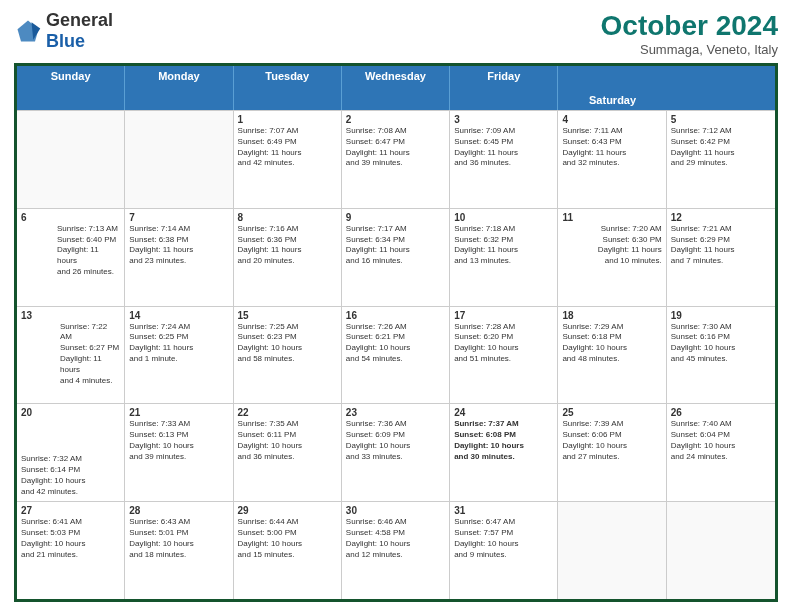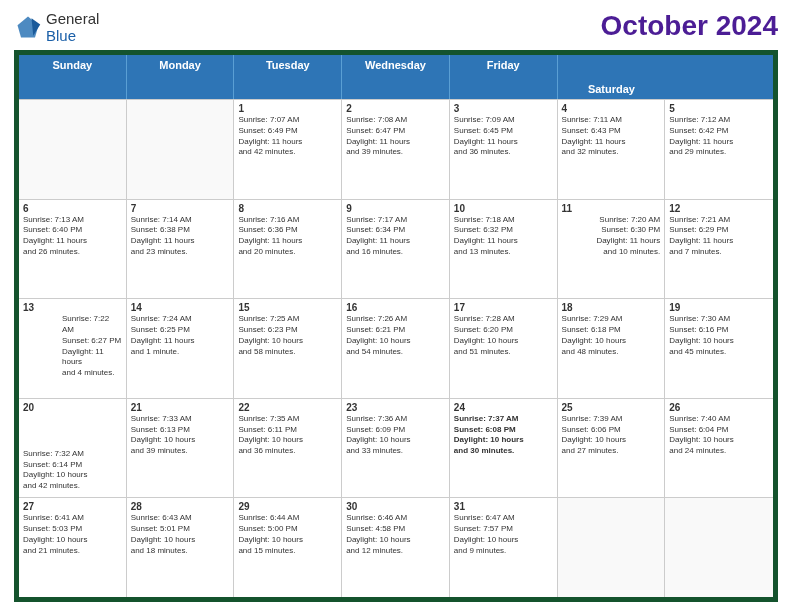--- a/index.html
+++ b/index.html
@@ -24,46 +24,46 @@
       margin-bottom: 6px;
     }
     .logo {
       display: flex;
       align-items: center;
       gap: 4px;
     }
     .logo-text {
       display: flex;
       flex-direction: column;
-      font-size: 15px;
-      font-weight: normal;
+      font-size: 18px;
+      font-weight: bold;
     }
     .logo-text .general { color: #333; }
     .logo-text .blue { color: #1a5fa8; }
     .logo-icon {
       width: 28px;
       height: 28px;
     }
     .title-block {
       text-align: right;
     }
     .month-title {
       font-size: 28px;
       font-weight: bold;
-      color: #4c1d95;
+      color: #0f766e;
     }
     .subtitle {
       font-size: 13px;
       color: #555;
     }
     .calendar {
       flex: 1;
       display: flex;
       flex-direction: column;
-      border: 5px solid #14532d;
+      border: 3px solid #14532d;
     }
     .cal-header {
       display: grid;
       grid-template-columns: repeat(7, 1fr);
       background: #2e75b6;
     }
     .cal-header-cell {
       color: #fff;
       font-size: 11px;
       font-weight: bold;
@@ -116,20 +116,21 @@
         <polygon points="16,4 28,14 24,28 8,28 4,14" fill="#2e75b6" opacity="0.85"></polygon>
         <polygon points="20,6 30,13 22,26" fill="#1a5a9a"></polygon>
       </svg>
       <div class="logo-text">
         <span class="general">General</span>
         <span class="blue">Blue</span>
       </div>
     </div>
     <div class="title-block">
       <div class="month-title">October 2024</div>
+      <div class="subtitle">Summaga, Veneto, Italy</div>
     </div>
   </div>
 
   <div class="calendar">
     <div class="cal-header">
     <div class="cal-header-cell">Sunday</div>
         <div class="cal-header-cell">Monday</div>
         <div class="cal-header-cell">Tuesday</div>
         <div class="cal-header-cell">Wednesday</div>
         <div class="cal-header-cell">Friday</div>
@@ -171,21 +172,21 @@
             <span class="day-num">5</span>
             <div class="cell-text" style="white-space: pre-line;">Sunrise: 7:12 AM
 Sunset: 6:42 PM
 Daylight: 11 hours
 and 29 minutes.</div>
           </div>
         </div>
         <div class="cal-row">
           <div class="cal-cell">
             <span class="day-num">6</span>
-            <div class="cell-text" style="white-space: pre-line;">Sunrise: 7:13 AM
+            <div class="cell-text" style="white-space: pre-line; margin-left: 36px;">Sunrise: 7:13 AM
 Sunset: 6:40 PM
 Daylight: 11 hours
 and 26 minutes.</div>
           </div>
           <div class="cal-cell">
             <span class="day-num">7</span>
             <div class="cell-text" style="white-space: pre-line;">Sunrise: 7:14 AM
 Sunset: 6:38 PM
 Daylight: 11 hours
 and 23 minutes.</div>

